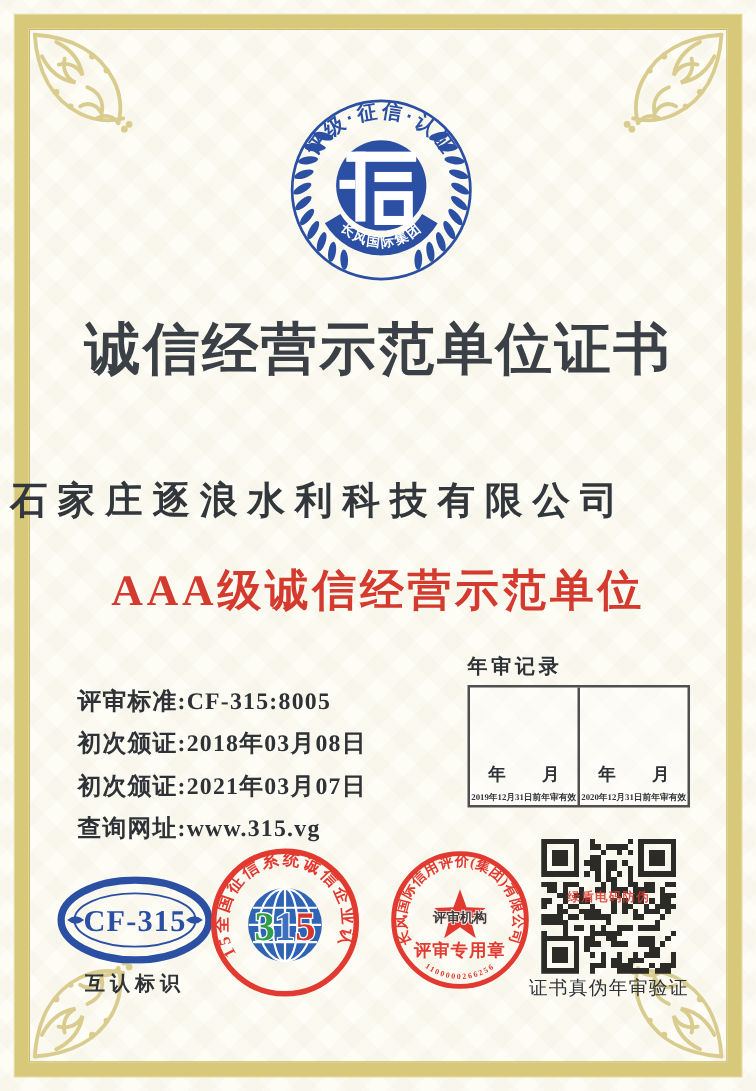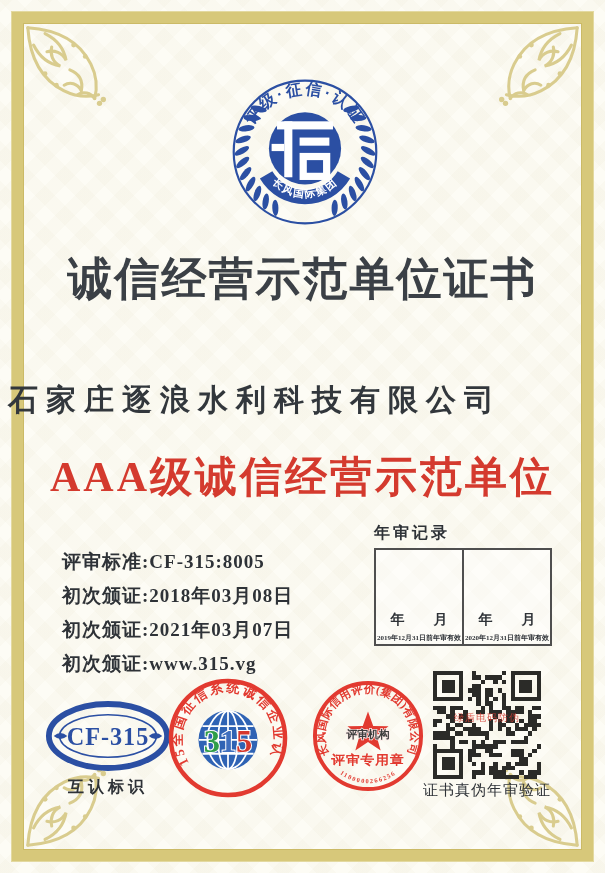--- a/index.html
+++ b/index.html
@@ -34,21 +34,21 @@
     font-family:"Liberation Sans", sans-serif;font-weight:bold;
     font-size:17px;letter-spacing:.5px;color:#3b4046;
   }
   .company{
     position:absolute;top:380px;left:0;width:100%;text-align:left;
     font-family:"Liberation Sans", sans-serif;font-weight:bold;
     font-size:30px;letter-spacing:8px;text-indent:8px;color:#32373c;
   }
   .grade{
     position:absolute;top:449px;left:0;width:100%;text-align:center;
-    font-weight:bold;font-size:42px;letter-spacing:3px;color:#d43a2e;
+    font-weight:bold;font-size:35px;letter-spacing:3px;color:#d43a2e;
   }
 
   .details{
     position:absolute;left:62px;top:545px;
     font-weight:bold;font-size:19px;line-height:34px;letter-spacing:1px;color:#2e3237;
   }
 
   .annual{position:absolute;left:374px;top:523px;width:178px;}
   .annual-title{font-size:16px;font-weight:bold;letter-spacing:3px;color:#2e3237;}
   .annual-table{display:flex;margin-top:4px;border:2px solid #4f4f4f;height:94px;background:rgba(255,255,255,.4);}
@@ -62,21 +62,21 @@
   .cf-mark{position:absolute;left:45px;top:701px;width:126px;height:70px;}
   .cf-caption{position:absolute;left:45px;top:777px;width:126px;text-align:center;
               font-size:16px;font-weight:bold;letter-spacing:4px;color:#2e3237;}
   .globe-seal{position:absolute;left:167px;top:677px;width:122px;height:122px;}
   .star-seal{position:absolute;left:311px;top:679px;width:114px;height:114px;}
 
   .qr{position:absolute;left:433px;top:671px;width:108px;height:108px;}
   .qr svg{width:100%;height:100%;display:block;}
   .qr-overlay{
     position:absolute;left:0;top:40px;width:100%;text-align:center;
-    font-size:10px;font-weight:normal;letter-spacing:1px;color:#d33a30;opacity:.85;
+    font-size:10px;font-weight:bold;letter-spacing:1px;color:#d33a30;opacity:.85;
   }
   .qr-caption{position:absolute;left:423px;top:781px;width:128px;text-align:center;
               font-size:15px;font-weight:normal;letter-spacing:1px;color:#2e3237;}
 </style>
 </head>
 <body>
 
 <div class="page">
 
   <div class="gold-frame"></div>
@@ -162,21 +162,21 @@
   </svg>
 
   <div class="title">诚信经营示范单位证书</div>
   <div class="company">石家庄逐浪水利科技有限公司</div>
   <div class="grade">AAA级诚信经营示范单位</div>
 
   <div class="details">
     <div>评审标准:CF-315:8005</div>
     <div>初次颁证:2018年03月08日</div>
     <div>初次颁证:2021年03月07日</div>
-    <div>初次颁证:www.315.vg</div>
+    <div>查询网址:www.315.vg</div>
   </div>
 
   <div class="annual">
     <div class="annual-title">年审记录</div>
     <div class="annual-table">
       <div class="annual-cell">
         <div class="ym">
           <span>年</span>
           <span>月</span>
         </div>

